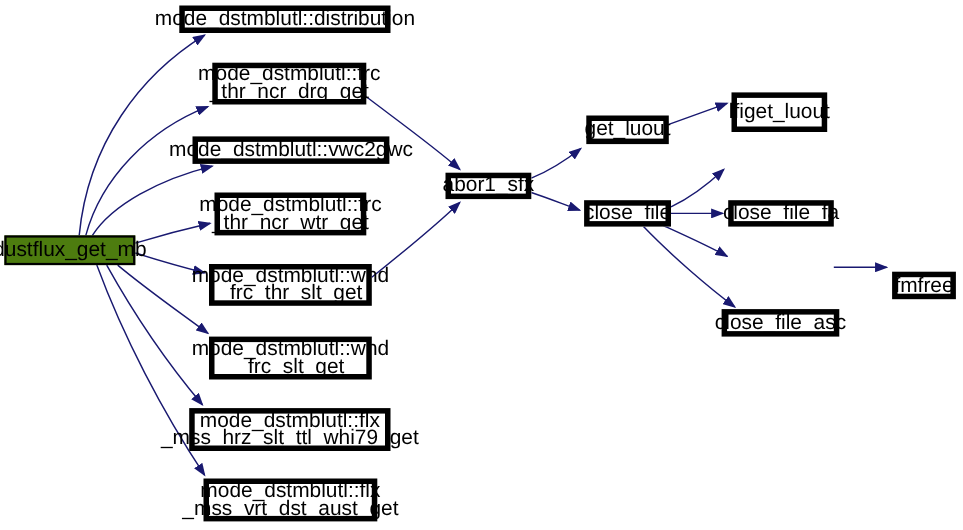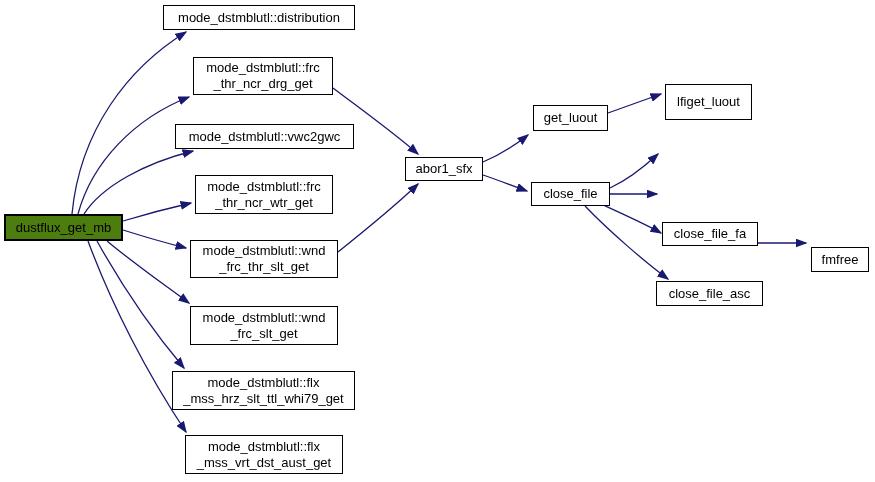--- a/index.html
+++ b/index.html
@@ -18,28 +18,28 @@
   #edges-svg {
     position: absolute;
     left: 0;
     top: 0;
     width: 875px;
     height: 482px;
   }
   .node {
     position: absolute;
     box-sizing: border-box;
-    border: 1px solid #000000;
+    border: 5px solid #000000;
     background: #ffffff;
     color: #000000;
     display: flex;
     align-items: center;
     justify-content: center;
     text-align: center;
-    font-size: 13px;
+    font-size: 19px;
     line-height: 16px;
     cursor: pointer;
   }
   .node.root {
     background: #4d7c0f;
     border-width: 2px;
     cursor: default;
   }
   .node .lbl {
     white-space: pre-line;
@@ -117,21 +117,21 @@
     </div>
     <div class="node" style="left: 533px; top: 105px; width: 75px; height: 26px;">
       <span class="lbl">get_luout</span>
     </div>
     <div class="node" style="left: 531px; top: 182px; width: 79px; height: 24px;">
       <span class="lbl">close_file</span>
     </div>
     <div class="node" style="left: 665px; top: 84px; width: 87px; height: 36px;">
       <span class="lbl">lfiget_luout</span>
     </div>
-    <div class="node" style="left: 662px; top: 182px; width: 96px; height: 24px; margin-top: 40px;">
+    <div class="node" style="left: 662px; top: 182px; width: 96px; height: 24px;">
       <span class="lbl">close_file_fa</span>
     </div>
     <div class="node" style="left: 811px; top: 231px; width: 58px; height: 25px; margin-top: 16px;">
       <span class="lbl">fmfree</span>
     </div>
     <div class="node" style="left: 656px; top: 281px; width: 107px; height: 25px;">
       <span class="lbl">close_file_asc</span>
     </div>
   </div>
 

